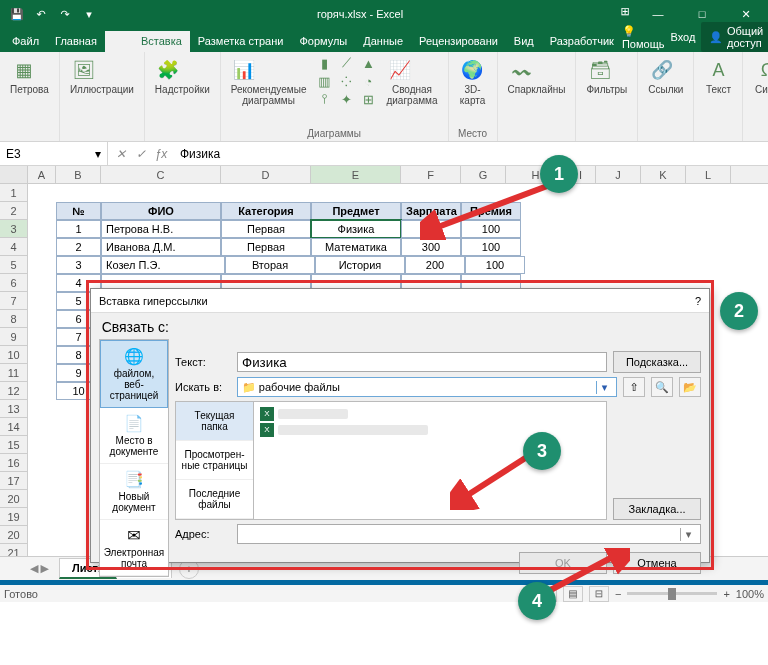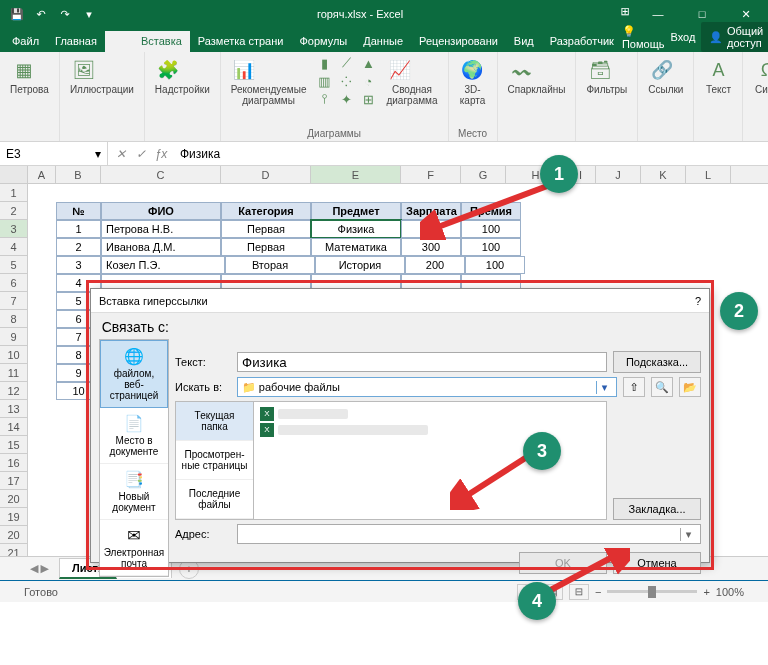--- a/index.html
+++ b/index.html
@@ -81,21 +81,21 @@
 .callout { position: absolute; width: 38px; height: 38px; background: #1f8f6f; border-radius: 50%; color: #fff; font-size: 18px; font-weight: bold; display: flex; align-items: center; justify-content: center; box-shadow: 0 2px 4px rgba(0,0,0,.3); }
 .arrow { position: absolute; pointer-events: none; }
 
 .sheet-tabs { height: 24px; border-top: 1px solid #ccc; display: flex; align-items: center; font-size: 11px; background: #f4f4f4; padding-left: 30px; }
 .sheet-nav { display: flex; gap: 2px; color: #888; padding-right: 10px; }
 .sheet-nav span { cursor: pointer; }
 .stab { padding: 3px 12px; border: 1px solid #ccc; border-bottom: none; background: #fff; cursor: pointer; margin-right: -1px; }
 .stab.active { border-bottom: 2px solid #217346; font-weight: bold; }
 .add-sheet { width: 20px; height: 20px; border: 1px solid #ccc; border-radius: 50%; text-align: center; line-height: 18px; margin-left: 8px; cursor: pointer; color: #666; }
 
-.statusbar { height: 22px; background: #f4f4f4; border-top: 1px solid #0369a1; display: flex; align-items: center; font-size: 11px; color: #555; padding: 0 24px; justify-content: space-between; }
+.statusbar { height: 22px; background: #f4f4f4; border-top: 5px solid #0369a1; display: flex; align-items: center; font-size: 11px; color: #555; padding: 0 4px; justify-content: space-between; }
 .zoom-ctl { display: flex; align-items: center; gap: 6px; }
 .zoom-slider { width: 90px; height: 3px; background: #ccc; position: relative; }
 .zoom-thumb { width: 8px; height: 12px; background: #888; position: absolute; left: 45%; top: -4px; }
 .view-btn { width: 20px; height: 16px; border: 1px solid #ccc; cursor: pointer; display: flex; align-items: center; justify-content: center; font-size: 10px; }
 </style>
 </head>
 <body>
 
 <div class="titlebar">
   <div class="qat">

